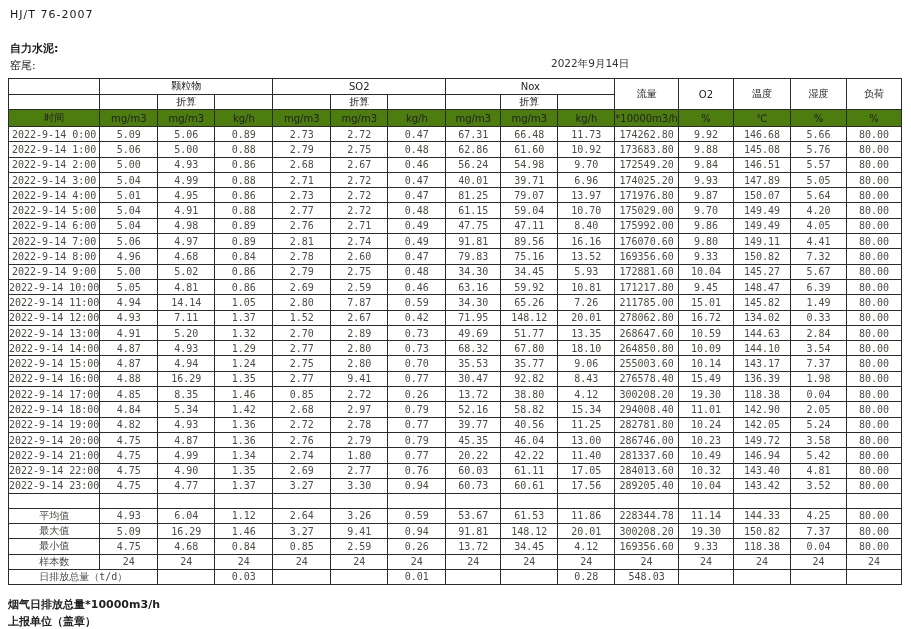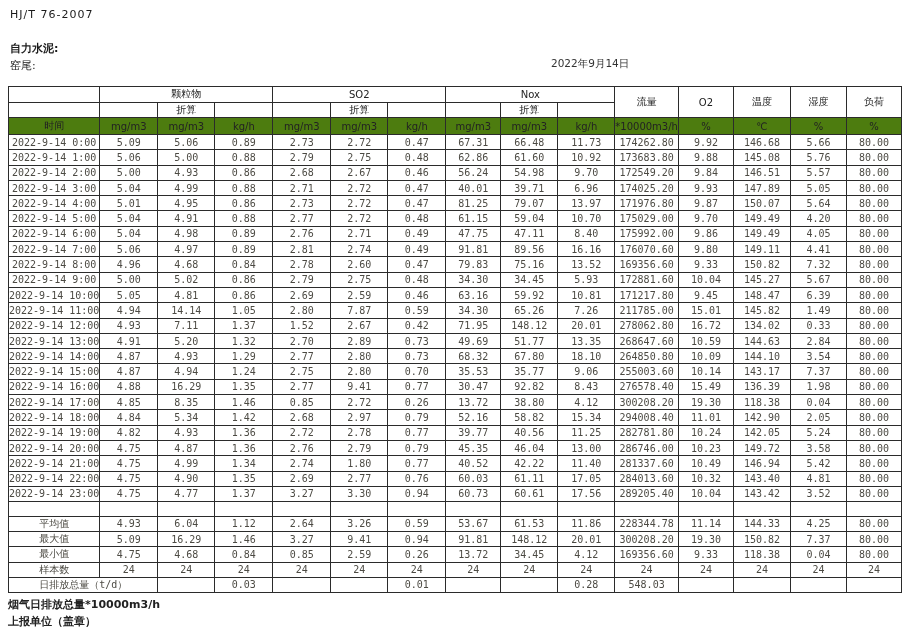--- a/index.html
+++ b/index.html
@@ -3,21 +3,21 @@
 <meta charset="utf-8">
 <style>
   html,body{margin:0;padding:0;background:#fff;}
   body{font-family:"DejaVu Sans","Liberation Sans",sans-serif;color:#1a1a1a;}
   .page{position:relative;width:911px;height:629px;background:#ffffff;overflow:hidden;}
   .std{position:absolute;left:10px;top:8px;font-size:11px;font-weight:normal;letter-spacing:1px;}
   .title{position:absolute;left:0;top:25px;width:860px;text-align:center;font-size:13.5px;font-weight:bold;}
   .company{position:absolute;left:10px;top:41px;font-size:11px;font-weight:bold;}
   .location{position:absolute;left:10px;top:58px;font-size:11px;font-weight:normal;}
   .date{position:absolute;left:551px;top:57px;font-size:10.5px;color:#333;text-align:right;}
-  table.report{position:absolute;left:8px;top:78px;border-collapse:collapse;table-layout:fixed;margin-top:8px;}
+  table.report{position:absolute;left:8px;top:78px;border-collapse:collapse;table-layout:fixed;}
   table.report td,table.report th{border:1px solid #2b2b2b;padding:0;margin:0;height:14.3px;
     text-align:center;vertical-align:middle;overflow:hidden;white-space:nowrap;
     font-size:10px;font-weight:normal;color:#4c4a43;font-family:"DejaVu Sans Mono","Liberation Mono",monospace;}
   table.report th.cn{font-family:"DejaVu Sans","Liberation Sans",sans-serif;color:#222;font-size:10px;}
   tr.hdr th{height:14.5px;}
   tr.units th{background:#4d7c0f;color:#3e5c40;height:16px;}
   tr.gap td{height:13.5px;}
   td.time-cell{color:#4c4a43;}
   td.label-cell{font-family:"DejaVu Sans","Liberation Sans",sans-serif;color:#3d3d3d;}
   td.totals-label{text-align:left;padding-left:5px;font-family:"DejaVu Sans","Liberation Sans",sans-serif;color:#3d3d3d;}
@@ -454,21 +454,21 @@
           <td>80.00</td>
         </tr>
         <tr>
           <td class="time-cell">2022-9-14 21:00</td>
           <td>4.75</td>
           <td>4.99</td>
           <td>1.34</td>
           <td>2.74</td>
           <td>1.80</td>
           <td>0.77</td>
-          <td>40.52</td>
+          <td>20.22</td>
           <td>42.22</td>
           <td>11.40</td>
           <td>281337.60</td>
           <td>10.49</td>
           <td>146.94</td>
           <td>5.42</td>
           <td>80.00</td>
         </tr>
         <tr>
           <td class="time-cell">2022-9-14 22:00</td>

